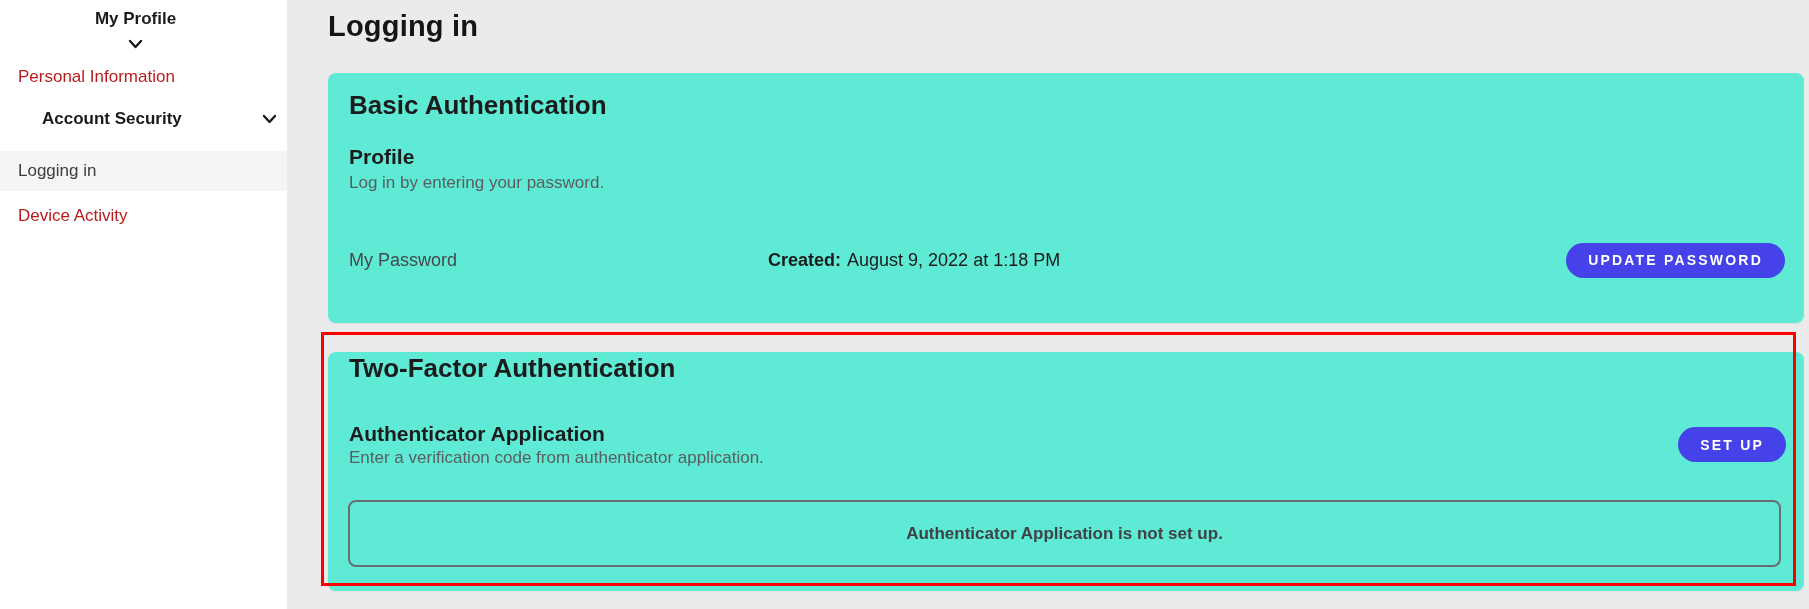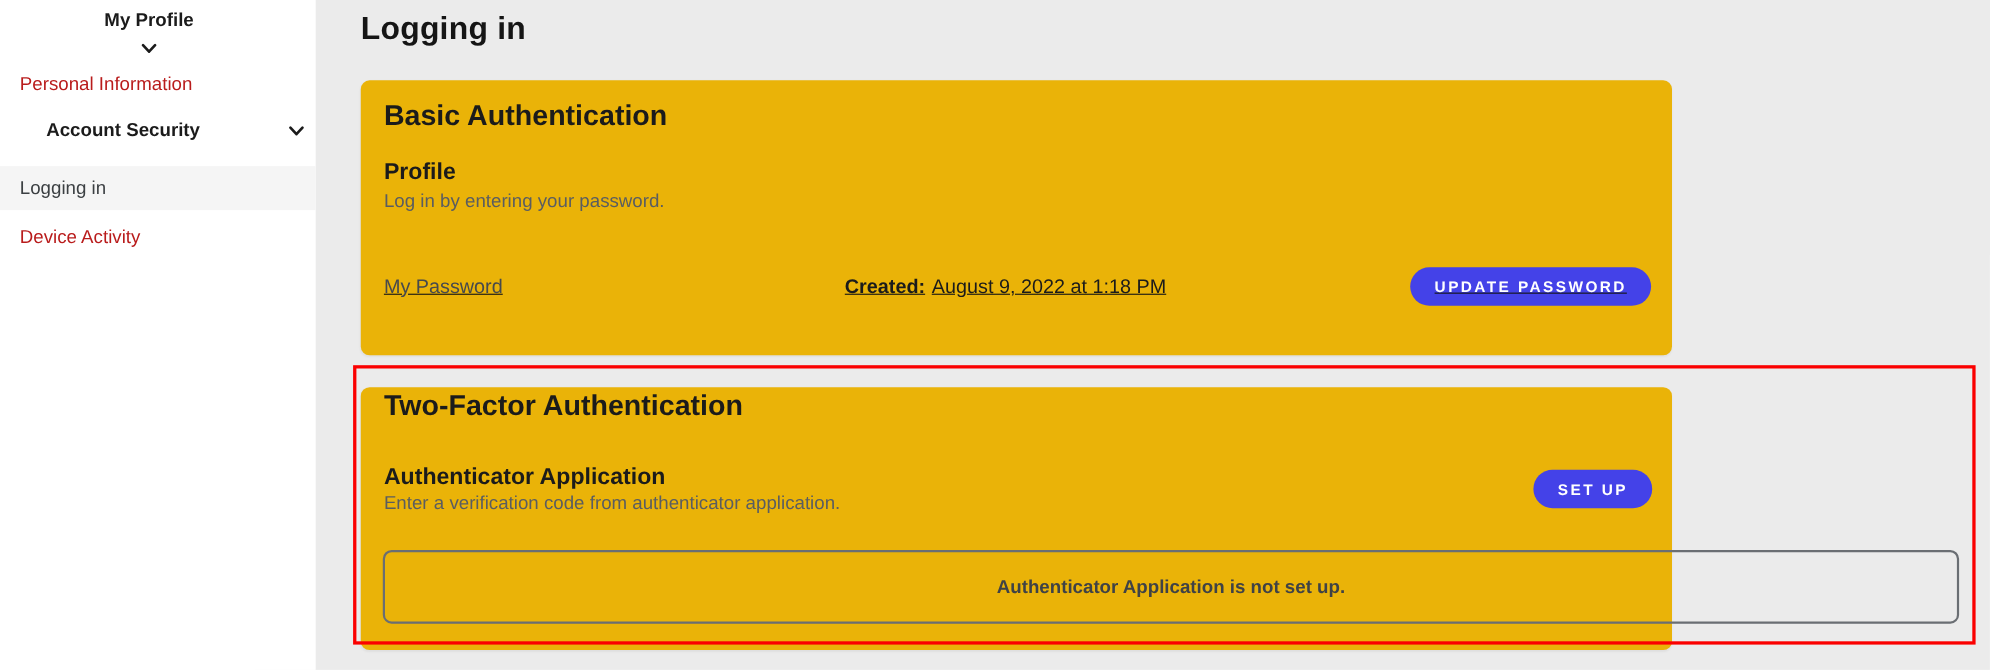--- a/index.html
+++ b/index.html
@@ -47,22 +47,22 @@
     position: absolute;
     left: 328px; top: 10px;
     font-size: 29px;
     font-weight: bold;
     letter-spacing: 0.2px;
     color: #151515;
   }
   .card {
     position: absolute;
     left: 328px;
-    width: 1192px;
-    background: #eab308;
+    width: 1476px;
+    background: #5eead4;
     border-radius: 8px;
     box-shadow: 0 1px 2px rgba(0,0,0,0.05);
   }
   .card-1 { top: 73px; height: 250px; }
   .card-2 { top: 352px; height: 239px; }
 
   .card h2 {
     position: absolute;
     left: 21px;
     font-size: 26px;
@@ -86,21 +86,21 @@
     font-size: 17px;
     color: #5a5d61;
   }
   .card-1 p.desc { top: 100px; }
   .card-2 p.desc { top: 96px; }
 
   .cred-row {
     position: absolute;
     left: 21px; right: 19px;
     top: 167px; height: 40px;
-    display: flex; align-items: center; text-decoration: underline;
+    display: flex; align-items: center;
   }
   .cred-name {
     width: 419px;
     font-size: 18px;
     color: #46494d;
   }
   .cred-created {
     font-size: 18px;
     color: #1b1b1b;
   }

